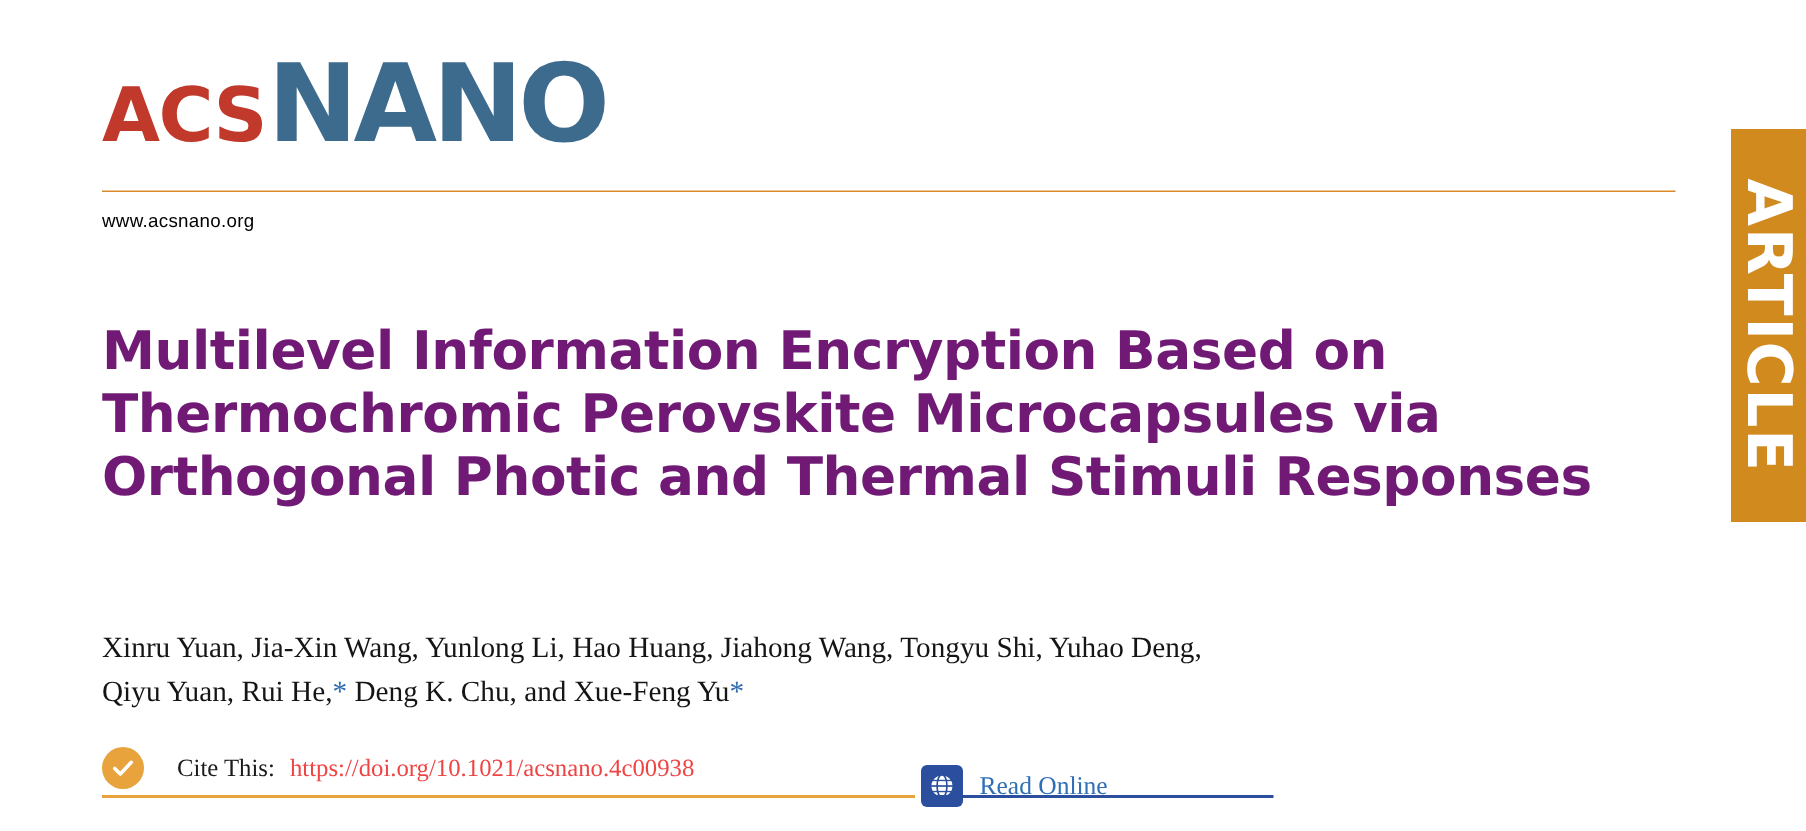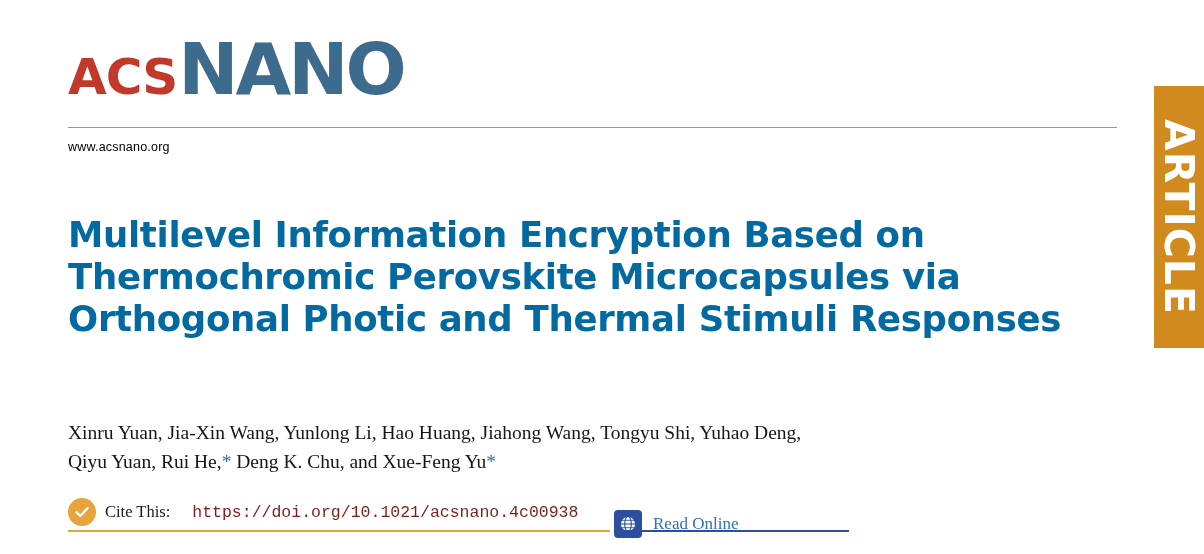--- a/index.html
+++ b/index.html
@@ -104,21 +104,21 @@
   
   .title {
     position: absolute;
     left: 68px;
     top: 190px;
     width: 1075px;
     font-family: "DejaVu Sans", sans-serif;
     font-weight: bold;
     font-size: 35.5px;
     line-height: 42px;
-    color: #0369a1;
+    color: #701a75;
     letter-spacing: -0.3px;
   }
 
   
   .authors {
     position: absolute;
     left: 68px;
     top: 418px;
     width: 1000px;
     font-family: Liberation Serif, serif;
@@ -152,31 +152,31 @@
     height: 28px;
     border-radius: 50%;
     background: #e8a33d;
     display: flex;
     align-items: center;
     justify-content: center;
     flex: none;
   }
   .cite-check svg { display: block; }
   .cite-text {
-    margin-left: 9px;
+    margin-left: 22px;
     font-family: "Liberation Serif", serif;
     font-size: 16.5px;
     color: #1a1a1a;
     white-space: nowrap;
   }
   .cite-link {
-    margin-left: 22px;
-    font-family: Liberation Mono, monospace;
+    margin-left: 10px;
+    font-family: Liberation Serif, serif;
     font-size: 16.5px;
-    color: #7f1d1d;
+    color: #ef4444;
     white-space: nowrap;
   }
   .cite-underline {
     position: absolute;
     left: 0;
     top: 36px;
     width: 542px;
     height: 1.5px;
     background: #e8a33d;
   }

